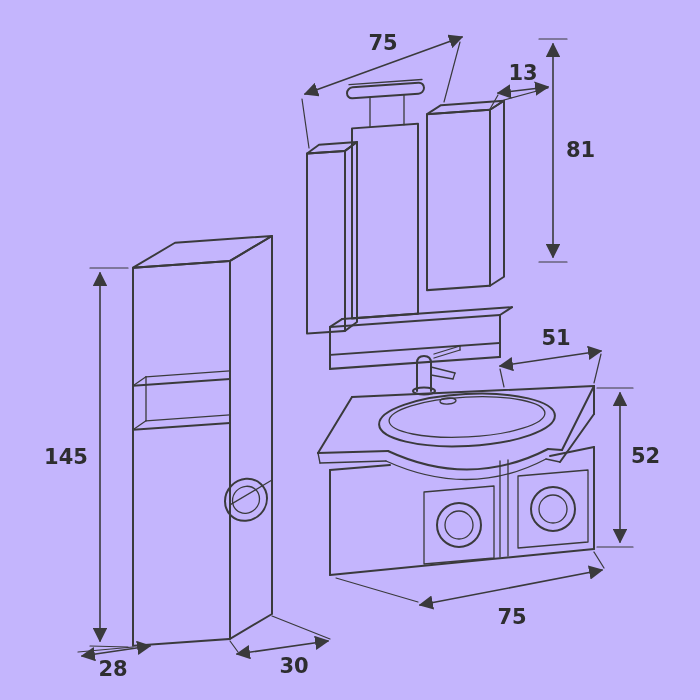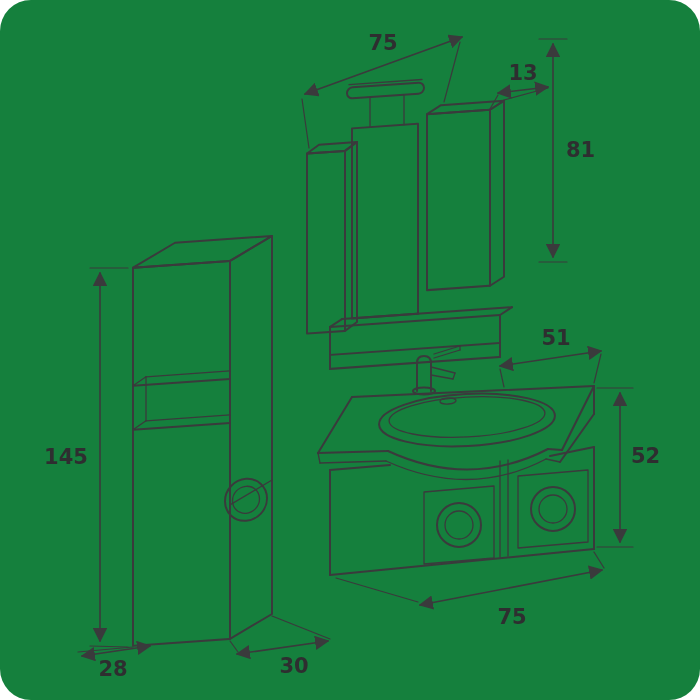--- a/index.html
+++ b/index.html
@@ -1,16 +1,16 @@
 <!DOCTYPE html>
 <html><head>
 <meta charset="utf-8">
 <style>
   html,body{margin:0;padding:0;background:#ffffff;}
-  .stage{width:700px;height:700px;background:#15803d;position:relative;overflow:hidden;border-radius:31px;}
+  .stage{width:700px;height:700px;background:#c4b5fd;position:relative;overflow:hidden;}
   svg{display:block;}
   .draw{stroke:#3a3a3c;stroke-width:2;fill:none;stroke-linecap:round;stroke-linejoin:round;}
   .thin{stroke:#3a3a3c;stroke-width:1.3;fill:none;stroke-linecap:round;stroke-linejoin:round;}
   .dim{stroke:#3a3a3c;stroke-width:1.6;fill:none;stroke-linecap:round;}
   .ext{stroke:#3a3a3c;stroke-width:1.2;fill:none;stroke-linecap:round;}
   .dim-label{font-family:"DejaVu Sans","Liberation Sans",sans-serif;font-weight:700;font-size:21px;fill:#2e2e30;stroke:none;}
 </style>
 </head>
 <body>
 

